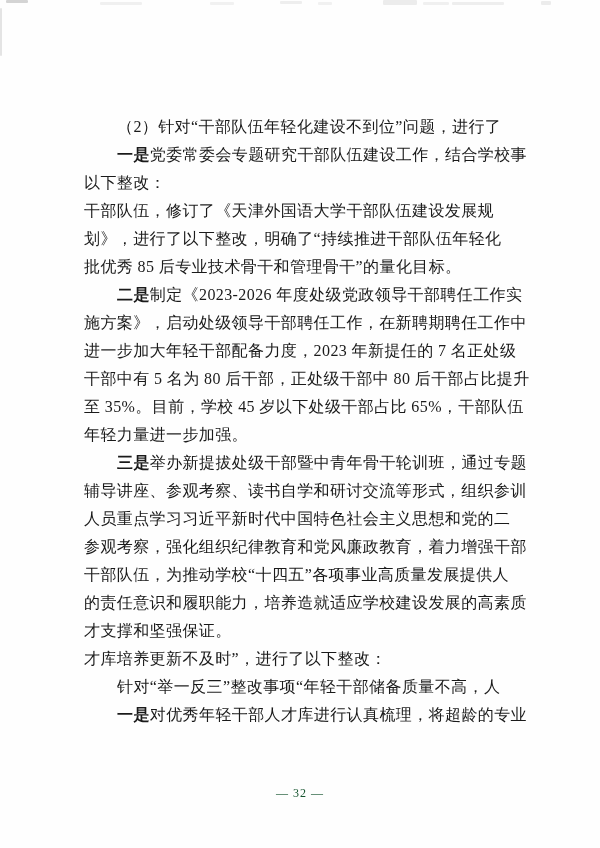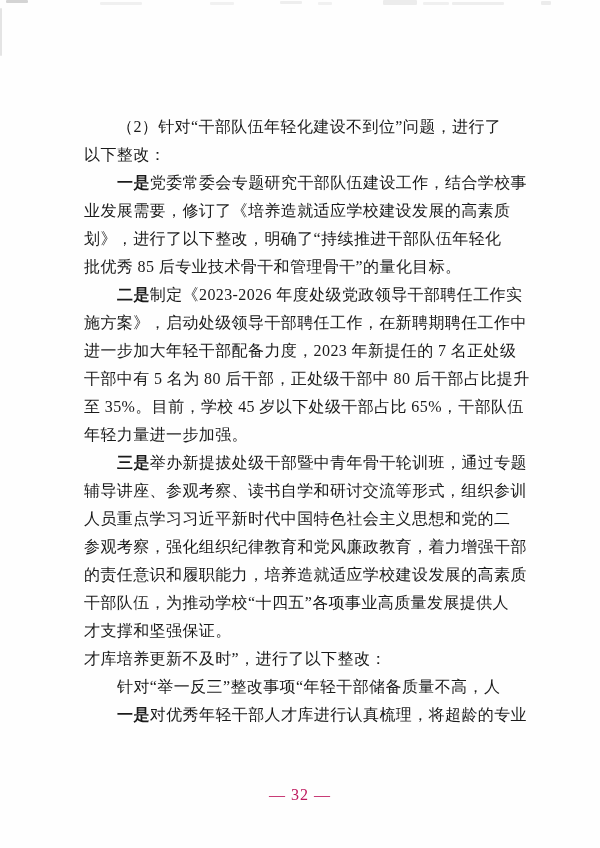--- a/index.html
+++ b/index.html
@@ -40,60 +40,60 @@
   }
   .ind { padding-left: 33px; }
   .em  { font-weight: bold; }
 
   .pageno {
     position: absolute;
     top: 786px;
     left: 0;
     width: 100%;
     text-align: center;
-    font-size: 16px;
+    font-size: 12px;
     letter-spacing: 1px;
-    color: #be185d;
+    color: #14532d;
   }
 </style>
 </head>
 <body>
 
 <div class="page">
 
   <div class="art art1"></div>
   <div class="art art2"></div>
   <div class="art art3"></div>
   <div class="art art4"></div>
   <div class="art art5"></div>
   <div class="art art6"></div>
   <div class="art art7"></div>
   <div class="art art8"></div>
   <div class="art art9"></div>
   <div class="art art10"></div>
 
   <div class="text-block">
     <div class="line ind"><span>（2）针对“干部队伍年轻化建设不到位”问题，进行了</span></div>
+    <div class="line ind"><span class="em">一是</span><span>党委常委会专题研究干部队伍建设工作，结合学校事</span></div>
     <div class="line"><span>以下整改：</span></div>
-    <div class="line ind"><span class="em">一是</span><span>党委常委会专题研究干部队伍建设工作，结合学校事</span></div>
-    <div class="line"><span>业发展需要，修订了《培养造就适应学校建设发展的高素质</span></div>
+    <div class="line"><span>干部队伍，修订了《天津外国语大学干部队伍建设发展规</span></div>
     <div class="line"><span>划》，进行了以下整改，明确了“持续推进干部队伍年轻化</span></div>
     <div class="line"><span>批优秀 85 后专业技术骨干和管理骨干”的量化目标。</span></div>
     <div class="line ind"><span class="em">二是</span><span>制定《2023-2026 年度处级党政领导干部聘任工作实</span></div>
     <div class="line"><span>施方案》，启动处级领导干部聘任工作，在新聘期聘任工作中</span></div>
     <div class="line"><span>进一步加大年轻干部配备力度，2023 年新提任的 7 名正处级</span></div>
     <div class="line"><span>干部中有 5 名为 80 后干部，正处级干部中 80 后干部占比提升</span></div>
     <div class="line"><span>至 35%。目前，学校 45 岁以下处级干部占比 65%，干部队伍</span></div>
     <div class="line"><span>年轻力量进一步加强。</span></div>
     <div class="line ind"><span class="em">三是</span><span>举办新提拔处级干部暨中青年骨干轮训班，通过专题</span></div>
     <div class="line"><span>辅导讲座、参观考察、读书自学和研讨交流等形式，组织参训</span></div>
     <div class="line"><span>人员重点学习习近平新时代中国特色社会主义思想和党的二</span></div>
     <div class="line"><span>参观考察，强化组织纪律教育和党风廉政教育，着力增强干部</span></div>
+    <div class="line"><span>干部队伍，为推动学校“十四五”各项事业高质量发展提供人</span></div>
     <div class="line"><span>的责任意识和履职能力，培养造就适应学校建设发展的高素质</span></div>
-    <div class="line"><span>干部队伍，为推动学校“十四五”各项事业高质量发展提供人</span></div>
     <div class="line"><span>才支撑和坚强保证。</span></div>
     <div class="line"><span>才库培养更新不及时”，进行了以下整改：</span></div>
     <div class="line ind"><span>针对“举一反三”整改事项“年轻干部储备质量不高，人</span></div>
     <div class="line ind"><span class="em">一是</span><span>对优秀年轻干部人才库进行认真梳理，将超龄的专业</span></div>
   </div>
 
   <div class="pageno">— 32 —</div>
 
 </div>
 

